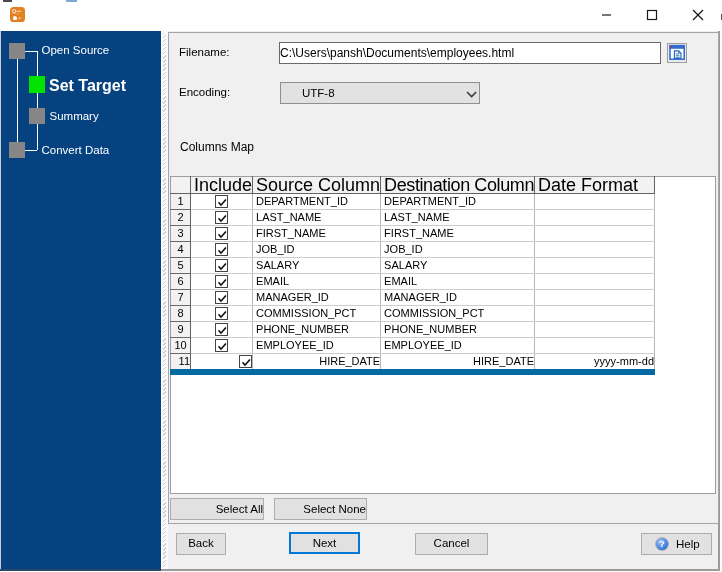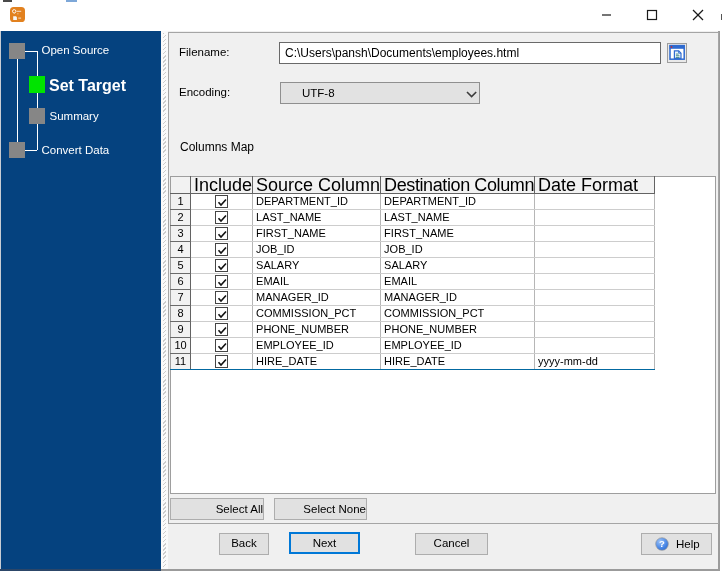--- a/index.html
+++ b/index.html
@@ -2,33 +2,33 @@
 <html><head>
 <meta charset="utf-8">
 <style>
 html,body{margin:0;padding:0;}
 body{font-family:"Liberation Sans",sans-serif;}
 #win{position:relative;width:722px;height:572px;background:#ffffff;overflow:hidden;}
 .abs{position:absolute;}
 #sidebar{left:1px;top:31px;width:160px;height:538px;background:#05427f;}
 #panel{left:168px;top:32px;width:551px;height:492px;border:1px solid #a5a5a5;background:#f0f0f0;box-sizing:border-box;}
 .lbl{font-size:11.5px;color:#000;}
-#fninput{left:279px;top:42px;width:382px;height:22px;border:1px solid #696969;background:#fff;box-sizing:border-box;font-size:12px;line-height:21px;padding-left:5px;white-space:nowrap;overflow:hidden;}
+#fninput{left:279px;top:42px;width:382px;height:22px;border:1px solid #696969;background:#fff;box-sizing:border-box;font-size:12px;line-height:21px;white-space:nowrap;overflow:hidden;}
 #browse{left:667px;top:43px;width:20px;height:20px;border:1px solid #9d9d9d;background:#e9e9e9;box-sizing:border-box;}
 #combo{left:280px;top:82px;width:200px;height:22px;border:1px solid #8f8f8f;background:#e2e2e2;box-sizing:border-box;font-size:11.5px;line-height:21px;padding-left:21px;}
 #grid-container{left:170px;top:176px;width:546px;height:318px;border:1px solid #9e9e9e;background:#fff;box-sizing:border-box;}
 table{border-collapse:collapse;table-layout:fixed;font-size:11px;}
 th{font-size:18px;}
 #tbl{position:absolute;left:170px;top:176px;}
 td,th{margin:0;padding:0;overflow:hidden;white-space:nowrap;}
 th{height:16px;line-height:16px;background:#f2f2f2;font-weight:normal;text-align:left;padding-left:3px;border-right:1px solid #636363;border-bottom:1px solid #636363;border-top:1px solid #9e9e9e;}
 th.first{border-left:1px solid #9e9e9e;}
 td{height:15px;line-height:13px;border-right:1px solid #b6b6b6;border-bottom:1px solid #cdcdcd;background:#fff;padding-left:3px;}
 td.num{background:#f2f2f2;text-align:center;padding-left:0;border-right:1px solid #636363;border-left:1px solid #9e9e9e;border-bottom:1px solid #6a6a6a;}
-tr.last td{border-bottom:1px solid #0369a1;}
+tr.last td{border-bottom:6px solid #0369a1;text-align:right;}
 td.chk{text-align:center;padding-left:0;border-right:1px solid #b6b6b6;}
 .cb{display:inline-block;width:13px;height:13px;border:1px solid #454545;background:#fff;box-sizing:border-box;vertical-align:middle;position:relative;}
 .cb svg{position:absolute;left:0px;top:0px;}
 .btn{background:#e1e1e1;border:1px solid #adadad;box-sizing:border-box;font-size:11.5px;text-align:center;color:#000;}
 .white{color:#fff;font-size:11.5px;}
 </style>
 </head>
 <body>
 <div id="win">
 
@@ -218,21 +218,21 @@
           <td>HIRE_DATE</td>
           <td>HIRE_DATE</td>
           <td>yyyy-mm-dd</td>
         </tr>
   </tbody>
     </table>
 
   <div class="abs btn" style="left:170px;top:498px;width:94px;height:22px;line-height:20px;text-align:right;">Select All</div>
   <div class="abs btn" style="left:274px;top:498px;width:93px;height:22px;line-height:20px;text-align:right;">Select None</div>
 
-  <div class="abs btn" style="left:176px;top:533px;width:50px;height:21.5px;line-height:19px;margin-left:43px;">Back</div>
+  <div class="abs btn" style="left:176px;top:533px;width:50px;height:21.5px;line-height:19px;">Back</div>
   <div class="abs btn" style="left:289px;top:532px;width:71px;height:22px;line-height:18px;border:2px solid #0078d7;">Next</div>
   <div class="abs btn" style="left:415px;top:533px;width:73px;height:21.5px;line-height:19px;">Cancel</div>
   <div class="abs btn" style="left:641px;top:533px;width:71px;height:21.5px;line-height:19px;">
     <svg width="14" height="14" viewBox="0 0 14 14" style="position:absolute;left:13px;top:3px;">
       <defs>
           <radialGradient id="hg" cx="0.35" cy="0.3" r="0.9">
         <stop offset="0" stop-color="#9cc3f7"></stop>
             <stop offset="0.55" stop-color="#4d8ae8"></stop>
             <stop offset="1" stop-color="#1b5ec9"></stop>
       </radialGradient>

